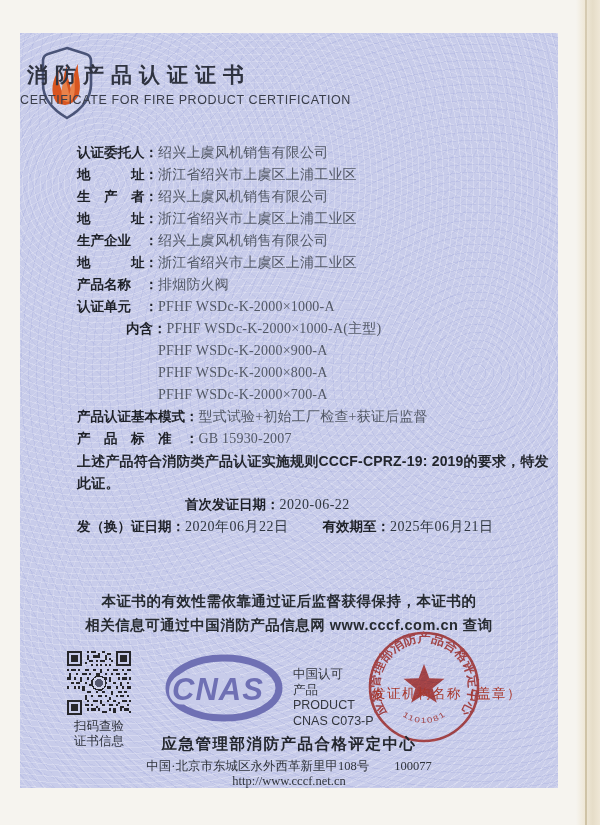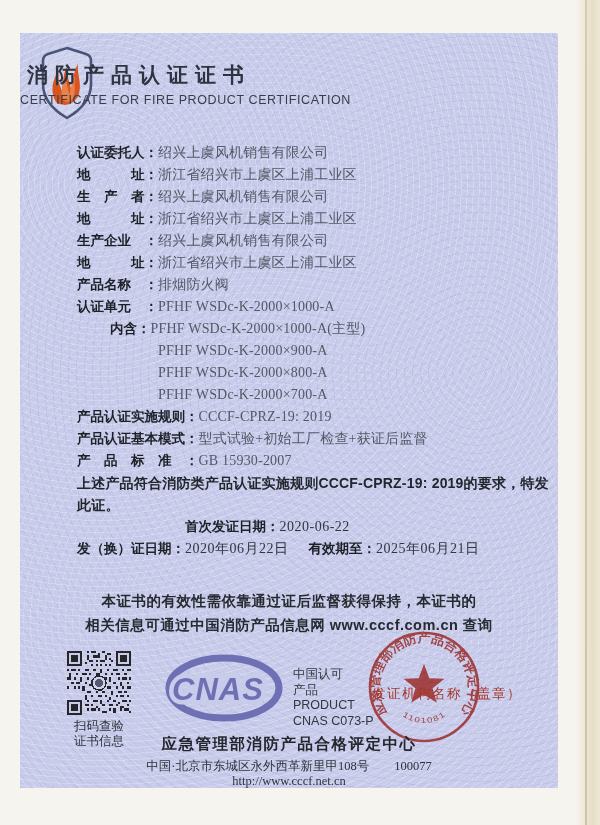--- a/index.html
+++ b/index.html
@@ -21,26 +21,26 @@
   .title{position:absolute;top:28px;left:0;width:100%;font-size:21px;font-weight:700;
     letter-spacing:7px;text-indent:7px;color:#2f3340;}
   .subtitle{position:absolute;top:60px;left:0;width:100%;font-size:12.5px;
     letter-spacing:.6px;color:#3a3e4a;}
   .certno{position:absolute;top:88px;left:308px;font-size:13px;color:#2e323c;font-family:"Liberation Serif",serif;white-space:nowrap;}
   .certno .num{letter-spacing:.4px;}
   .rows{position:absolute;left:57px;top:109px;width:466px;font-size:13.5px;}
   .row{height:22px;line-height:22px;white-space:nowrap;}
   .lab{font-weight:700;color:#1d2027;white-space:pre;}
   .val{font-family:"Liberation Serif",serif;color:#525866;font-size:14px;white-space:pre;letter-spacing:.2px;}
-  .row-contains .lab{margin-left:33px;}
+  .row-contains .lab{margin-left:49px;}
   .row-indent{padding-left:81px;}
   .row-stmt{font-weight:700;color:#23262d;font-size:14px;letter-spacing:.2px;}
   .row-firstissue{padding-left:108px;}
   .dval{font-family:"Liberation Serif",serif;color:#2f3640;letter-spacing:.5px;font-size:14px;}
-  .gap{margin-left:20px;}
+  .gap{margin-left:34px;}
   .notice{position:absolute;top:556px;left:0;width:100%;text-align:center;font-weight:700;
     font-size:14.5px;line-height:24px;color:#272b31;letter-spacing:.5px;}
   .qr{position:absolute;left:47px;top:618px;width:64px;height:64px;}
   .qr-cap{position:absolute;left:23px;top:686px;width:112px;text-align:center;font-size:12.5px;
     line-height:14.5px;color:#2e323c;}
   .cnas{position:absolute;left:144px;top:618px;width:120px;height:74px;}
   .accred{position:absolute;left:273px;top:634px;font-size:12.5px;line-height:15.5px;color:#33363e;white-space:nowrap;}
   .seal{position:absolute;left:344px;top:594px;width:120px;height:120px;opacity:.85;mix-blend-mode:multiply;}
   .seal-overlay{position:absolute;left:352px;top:652px;font-size:13.5px;color:#a8372c;
     letter-spacing:1.5px;font-family:"Liberation Serif",serif;z-index:4;white-space:nowrap;}
@@ -79,21 +79,20 @@
       <div class="row"><span class="lab">生产企业　：</span><span class="val">绍兴上虞风机销售有限公司</span></div>
       <div class="row"><span class="lab">地　　　址：</span><span class="val">浙江省绍兴市上虞区上浦工业区</span></div>
       <div class="row"><span class="lab">产品名称　：</span><span class="val">排烟防火阀</span></div>
       <div class="row"><span class="lab">认证单元　：</span><span class="val">PFHF WSDc-K-2000×1000-A</span></div>
 
       <div class="row row-contains"><span class="lab">内含：</span><span class="val">PFHF WSDc-K-2000×1000-A(主型)</span></div>
       <div class="row row-indent"><span class="val">PFHF WSDc-K-2000×900-A</span></div>
       <div class="row row-indent"><span class="val">PFHF WSDc-K-2000×800-A</span></div>
       <div class="row row-indent"><span class="val">PFHF WSDc-K-2000×700-A</span></div>
 
-      <div class="row"><span class="lab">产品认证实施规则：</span><span class="val">CCCF-CPRZ-19: 2019</span></div>
       <div class="row"><span class="lab">产品认证基本模式：</span><span class="val">型式试验+初始工厂检查+获证后监督</span></div>
       <div class="row"><span class="lab">产　品　标　准　：</span><span class="val">GB 15930-2007</span></div>
 
       <div class="row row-stmt">上述产品符合消防类产品认证实施规则CCCF-CPRZ-19: 2019的要求，特发</div>
       <div class="row row-stmt">此证。</div>
 
       <div class="row row-firstissue"><span class="lab">首次发证日期：</span><span class="dval">2020-06-22</span></div>
       <div class="row"><span class="lab">发（换）证日期：</span><span class="dval">2020年06月22日</span><span class="lab gap">有效期至：</span><span class="dval">2025年06月21日</span></div>
     </div>
 

